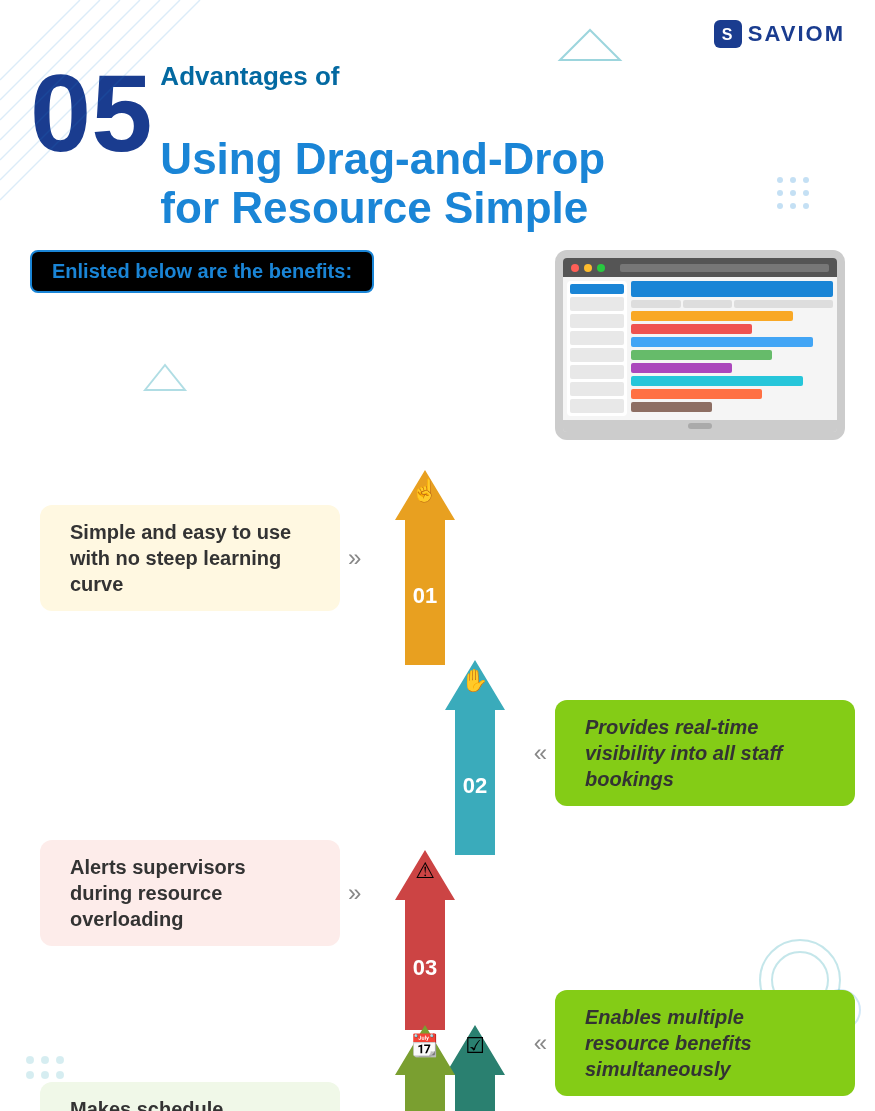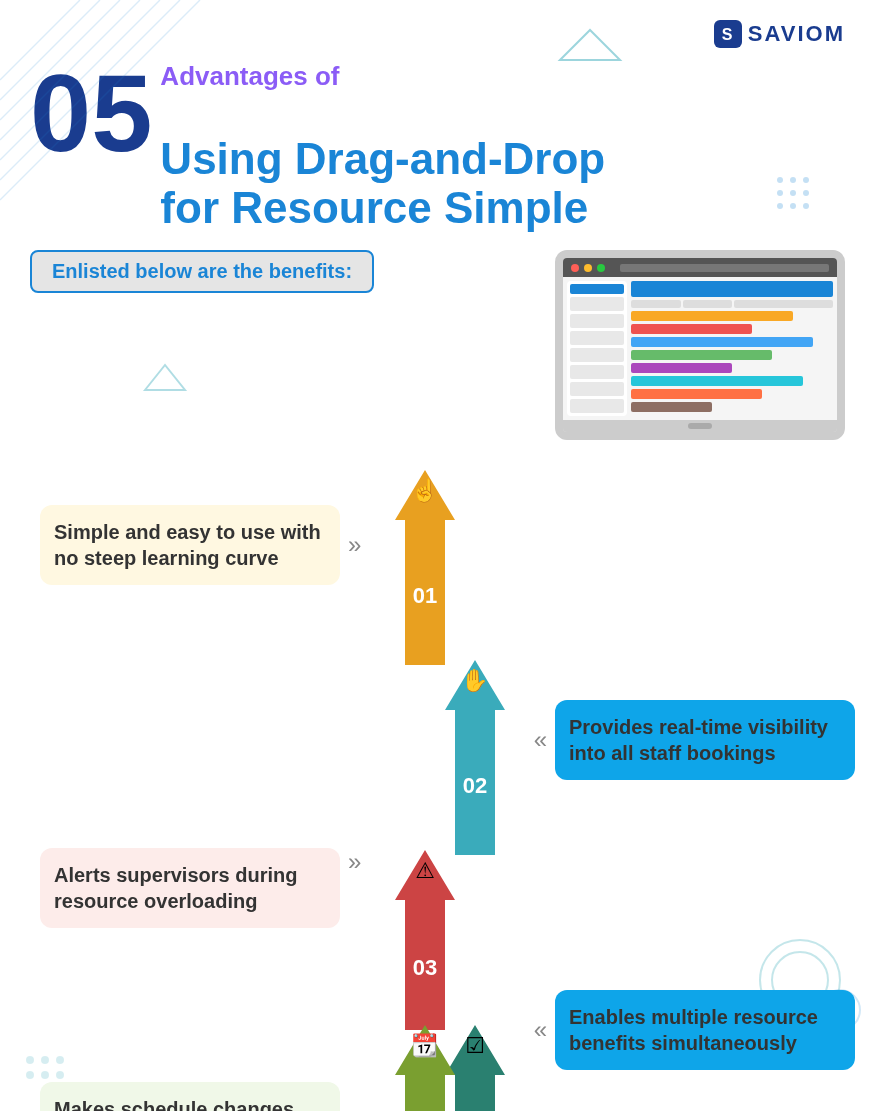--- a/index.html
+++ b/index.html
@@ -61,61 +61,61 @@
       display: inline;
     }
     .title-text-block {
       display: inline-block;
       vertical-align: middle;
       margin-left: 8px;
     }
     .title-advantages {
       font-size: 26px;
       font-weight: 600;
-      color: #8b5cf6;
+      color: #0369a1;
       display: block;
     }
     .title-main {
       font-size: 44px;
       font-weight: 900;
       color: #1a85d6;
       line-height: 1.1;
       display: block;
       margin-top: 43px;
     }
 
     
     .benefits-banner {
       display: inline-block;
-      background: #e5e5e5;
+      background: #000000;
       border: 2px solid #1a85d6;
       border-radius: 8px;
       padding: 8px 20px;
       margin-bottom: 32px;
     }
     .benefits-banner span {
       font-size: 20px;
       font-weight: 700;
       color: #1a85d6;
     }
 
     
     .content-box {
       border-radius: 12px;
-      padding: 14px 14px;
+      padding: 14px 30px;
       font-size: 20px;
       font-weight: 700;
       line-height: 1.3;
       color: #333;
       max-width: 300px;
     }
     .box-yellow { background: #fff8e1; }
     .box-pink   { background: #fdecea; }
     .box-green  { background: #f0f8e8; }
-    .box-blue   { background: #0ea5e9; }
+    .box-blue   { background: #84cc16; font-style: italic; }
 
     
     .screenshot-mockup {
       position: absolute;
       top: 0;
       right: 10px;
       width: 290px;
       height: 190px;
       background: #e0e0e0;
       border-radius: 12px;
@@ -328,21 +328,21 @@
       <span style="font-size:24px;color:#888;margin-left:8px;">»</span>
     </div>
 
     <div style="position:absolute; right:10px; top:250px; display:flex; align-items:center;">
       <span style="font-size:24px;color:#888;margin-right:8px;">«</span>
       <div class="content-box box-blue">
         <span>Provides real-time visibility into all staff bookings</span>
       </div>
     </div>
 
-    <div style="position:absolute; left:10px; top:398px; display:flex; ">
+    <div style="position:absolute; left:10px; top:390px; display:flex; align-items:center;">
       <div class="content-box box-pink">
         <span>Alerts supervisors during resource overloading</span>
       </div>
       <span style="font-size:24px;color:#888;margin-left:8px;">»</span>
     </div>
 
     <div style="position:absolute; right:10px; top:540px; display:flex; align-items:center;">
       <span style="font-size:24px;color:#888;margin-right:8px;">«</span>
       <div class="content-box box-blue">
         <span>Enables multiple resource benefits simultaneously</span>

